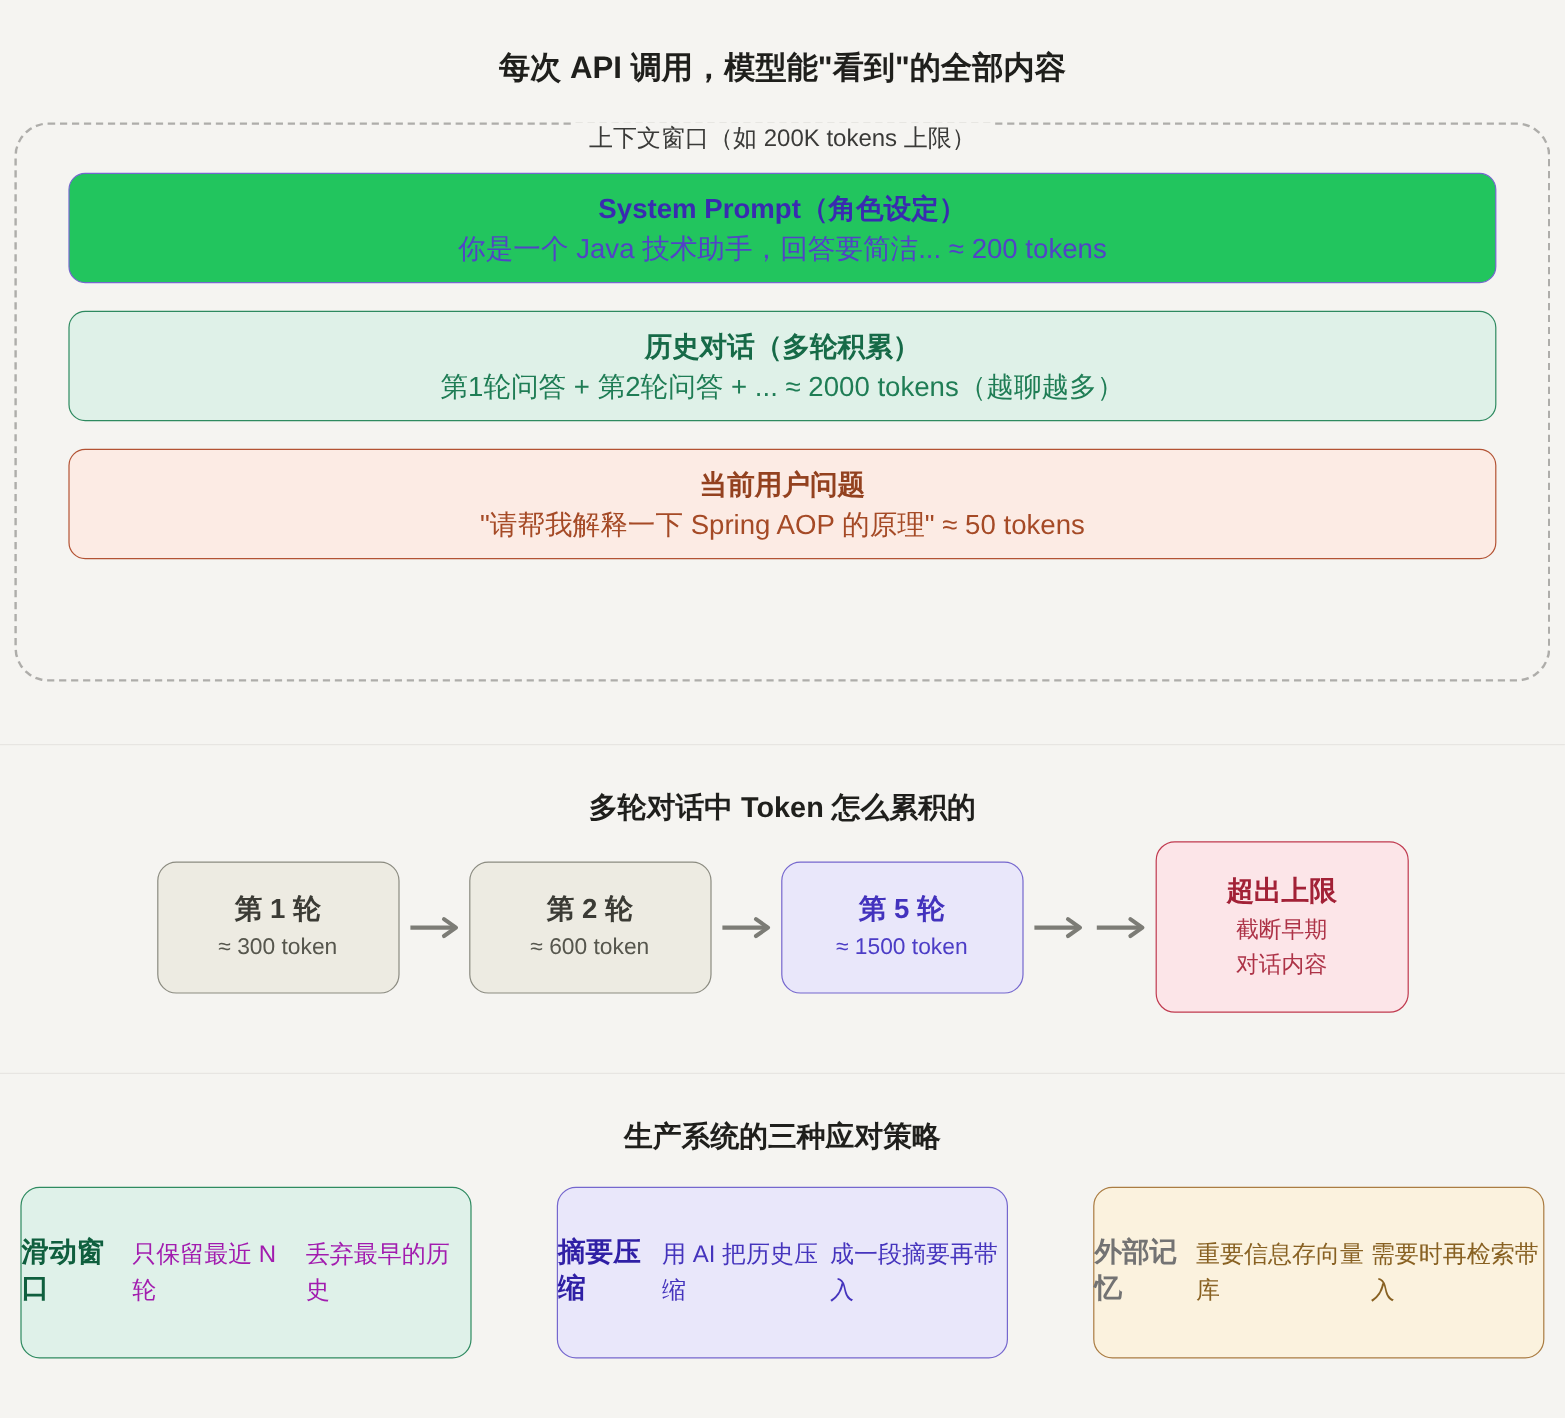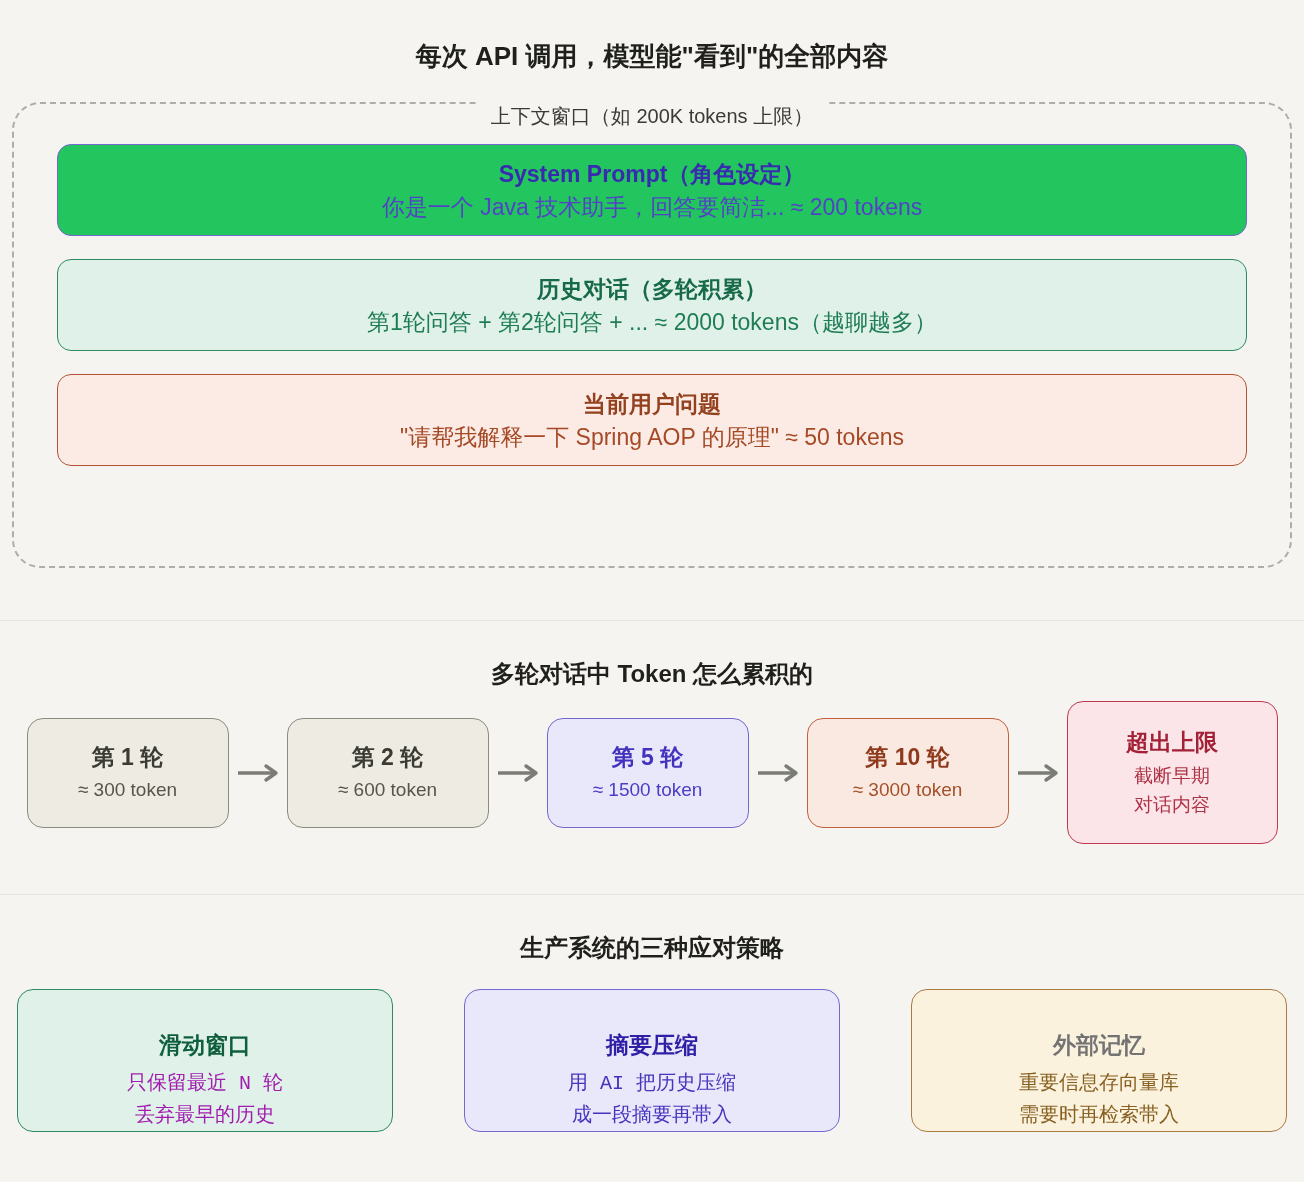--- a/index.html
+++ b/index.html
@@ -143,25 +143,24 @@
     display: flex;
     justify-content: center;
     gap: 71px;
   }
   .strategy-card {
     box-sizing: border-box;
     width: 376px;
     height: 143px;
     border-radius: 16px;
     display: flex;
-    flex-direction: column;
+    flex-direction: row;
     align-items: center;
     justify-content: flex-end;
     gap: 2px;
-    font-family: Liberation Mono, monospace;
   }
   .card-title { font-size: 23px; line-height: 30px; font-weight: bold; margin-bottom: 5px; }
   .card-line  { font-size: 20px; line-height: 30px; }
 
   .card-green { background: #dff1e9; border: 1.5px solid #2e8a60; }
   .card-green .card-title { color: #0f5f3e; }
   .card-green .card-line  { color: #a21caf; }
 
   .card-purple { background: #e9e7fa; border: 1.5px solid #7567ce; }
   .card-purple .card-title { color: #2f1fa5; }
@@ -229,24 +228,20 @@
       <div class="flow-box flow-purple">
         <div class="flow-title">第 5 轮</div>
         <div class="flow-sub">≈ 1500 token</div>
       </div>
 
       <svg class="flow-arrow" width="46" height="20" viewBox="0 0 46 20">
         <line x1="3" y1="10" x2="39" y2="10" stroke="#7c7c76" stroke-width="3.4"></line>
         <polyline points="31,3 41,10 31,17" fill="none" stroke="#7c7c76" stroke-width="3.4" stroke-linecap="round" stroke-linejoin="round"></polyline>
       </svg>
 
-      <div class="flow-box flow-orange">
-        <div class="flow-title">第 10 轮</div>
-        <div class="flow-sub">≈ 3000 token</div>
-      </div>
 
       <svg class="flow-arrow" width="46" height="20" viewBox="0 0 46 20">
         <line x1="3" y1="10" x2="39" y2="10" stroke="#7c7c76" stroke-width="3.4"></line>
         <polyline points="31,3 41,10 31,17" fill="none" stroke="#7c7c76" stroke-width="3.4" stroke-linecap="round" stroke-linejoin="round"></polyline>
       </svg>
 
       <div class="flow-box flow-red">
         <div class="flow-title">超出上限</div>
         <div class="flow-line">截断早期</div>
         <div class="flow-line">对话内容</div>

